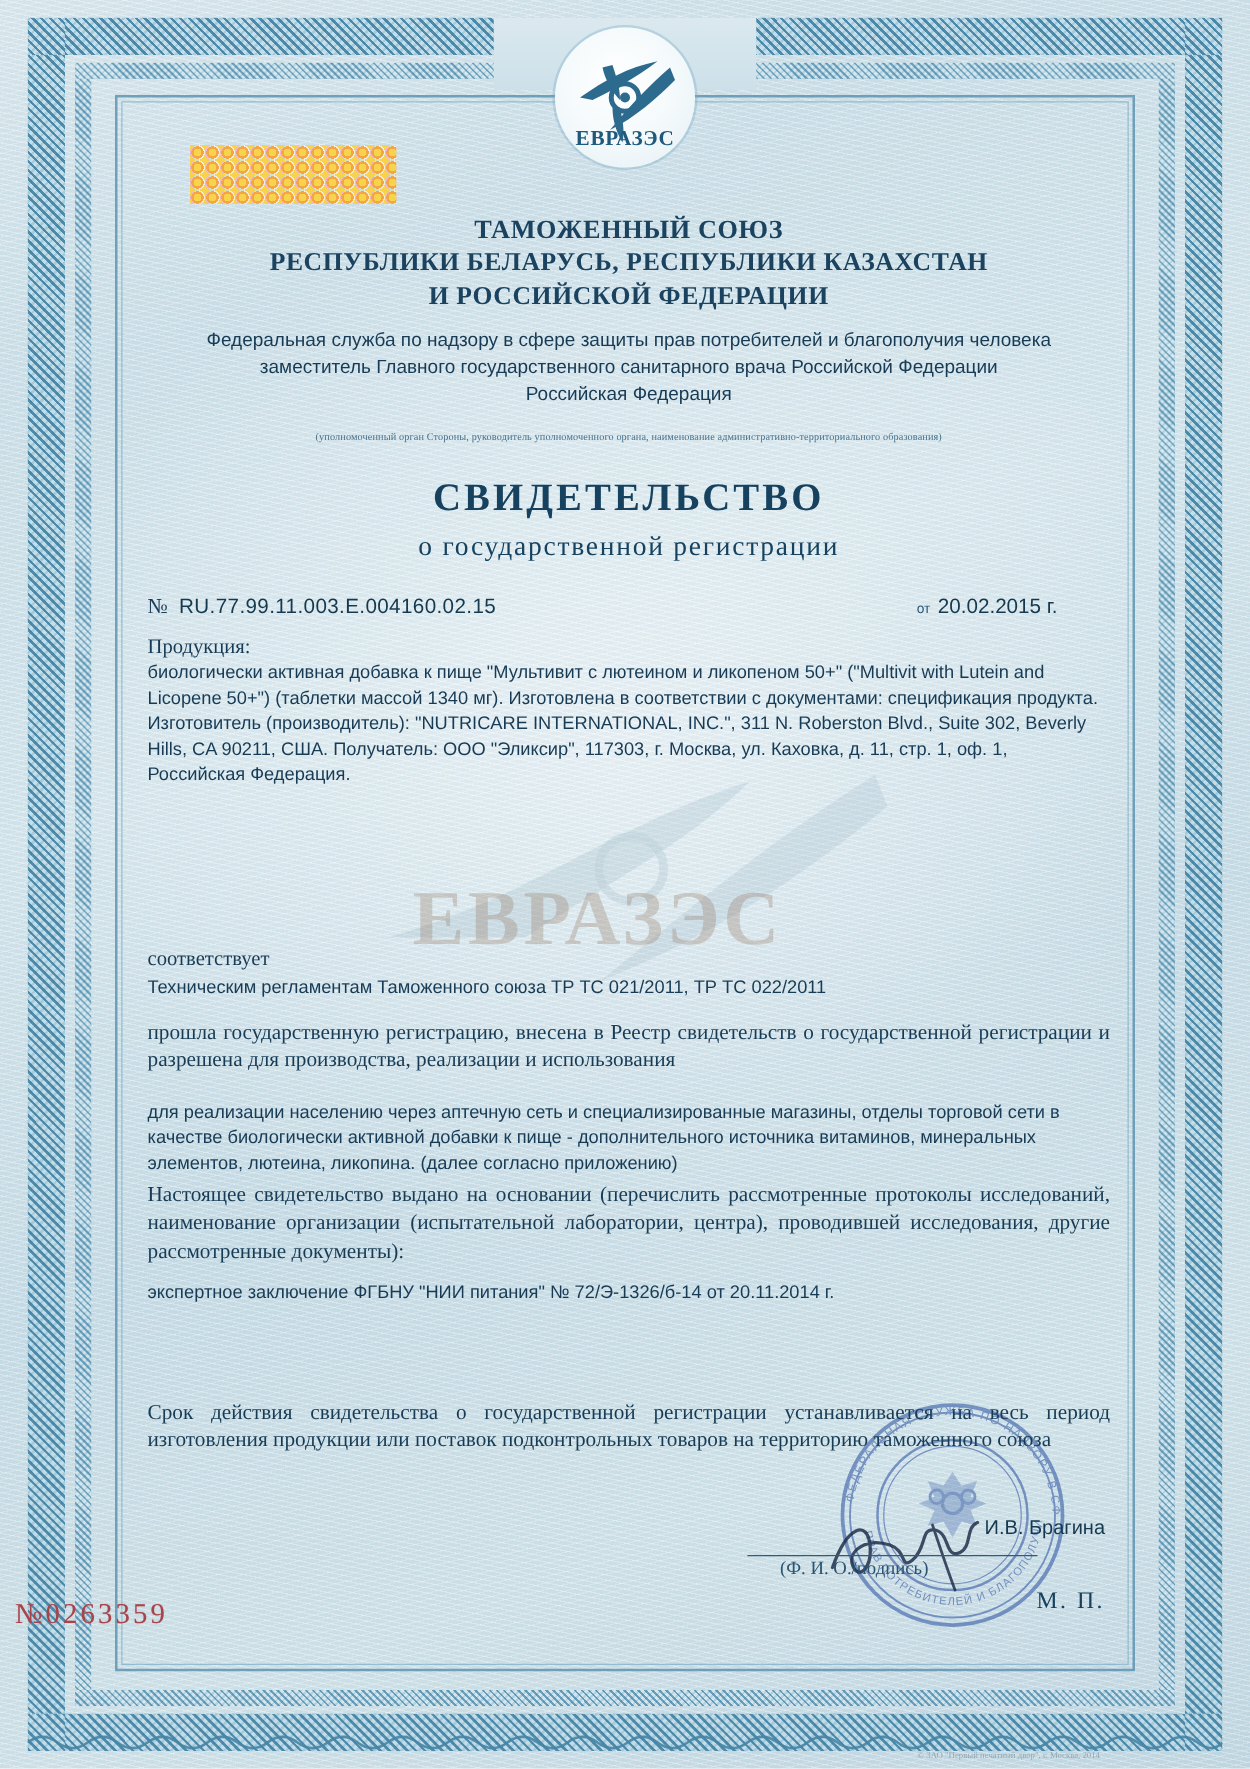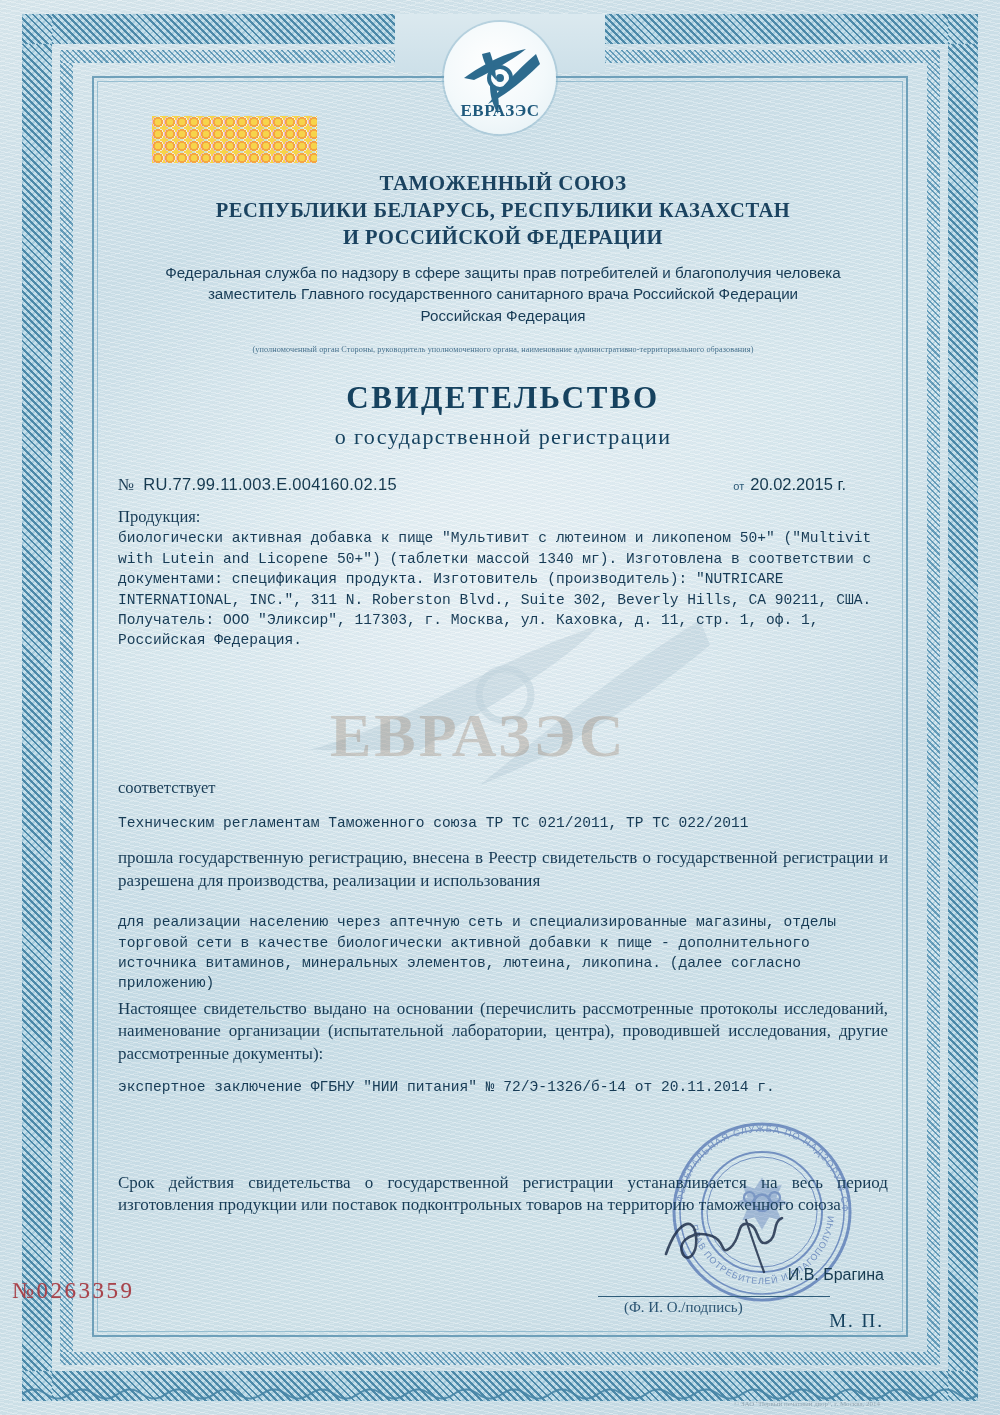--- a/index.html
+++ b/index.html
@@ -250,21 +250,21 @@
   #reg-date { font-size: 16.5px; color: #15394f; }
 
   .label-line {
     margin-top: 12px;
     font-family: "Liberation Serif", serif;
     font-size: 16.5px;
     color: #173b55;
   }
 
   .body-sans {
-    font-family: Liberation Mono, monospace;
+    font-family: Liberation Sans, sans-serif;
     font-size: 14.6px;
     line-height: 1.40;
     color: #173b55;
     text-align: left;
   }
   .body-serif {
     font-family: "Liberation Serif", serif;
     font-size: 17px;
     line-height: 1.32;
     color: #173b55;
@@ -274,21 +274,21 @@
   #product-text { margin-top: 1px; }
 
   #spacer-product { height: 122px; }
 
   #conforms-label {
     margin-top: 5px;
     font-family: Liberation Serif, serif;
     font-size: 16.5px;
     color: #173b55;
   }
-  #conforms-value { margin-top: 15px; }
+  #conforms-value { margin-top: 3px; }
 
   #registered-para { margin-top: 14px; }
   #sale-para { margin-top: 20px; }
   #issued-para { margin-top: 4px; }
   #expert-line { margin-top: 12px; }
 
   #validity-para { margin-top: 74px; }
 
   #signature-block {
     margin-top: 28px;
@@ -324,21 +324,21 @@
   #sig-fio-caption {
     position: absolute;
     left: 26px; top: 55px;
     font-family: "Liberation Serif", serif;
     font-size: 15px;
     color: #2b5472;
     white-space: nowrap;
   }
   #mp-label {
     position: absolute;
-    right: 4px; top: 66px;
+    right: 4px; top: 78px;
     font-family: "Liberation Serif", serif;
     font-size: 19px;
     letter-spacing: 2px;
     color: #16425f;
   }
 
   #serial-row {
     position: absolute;
     left: 12px; right: 0;
     top: 1278px;

